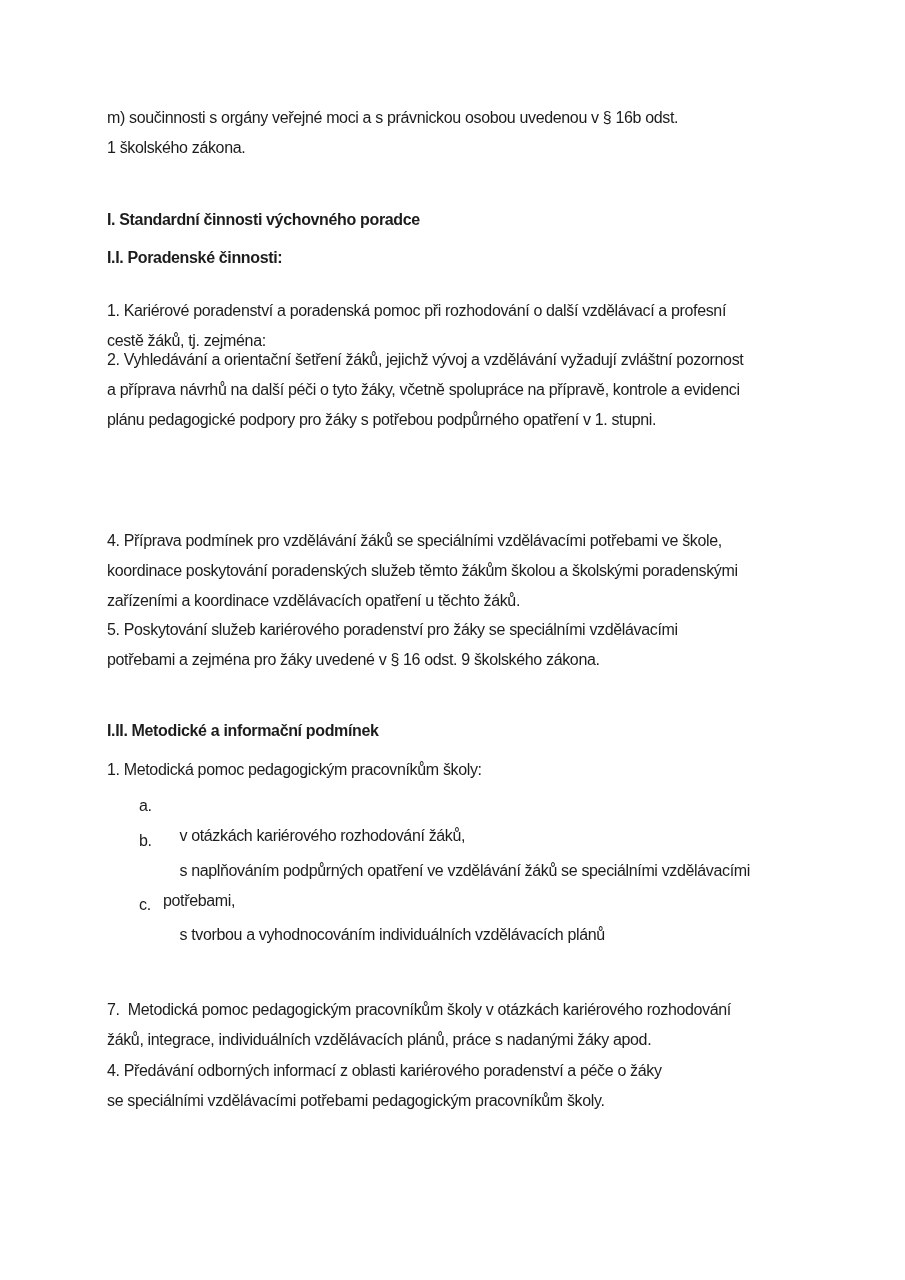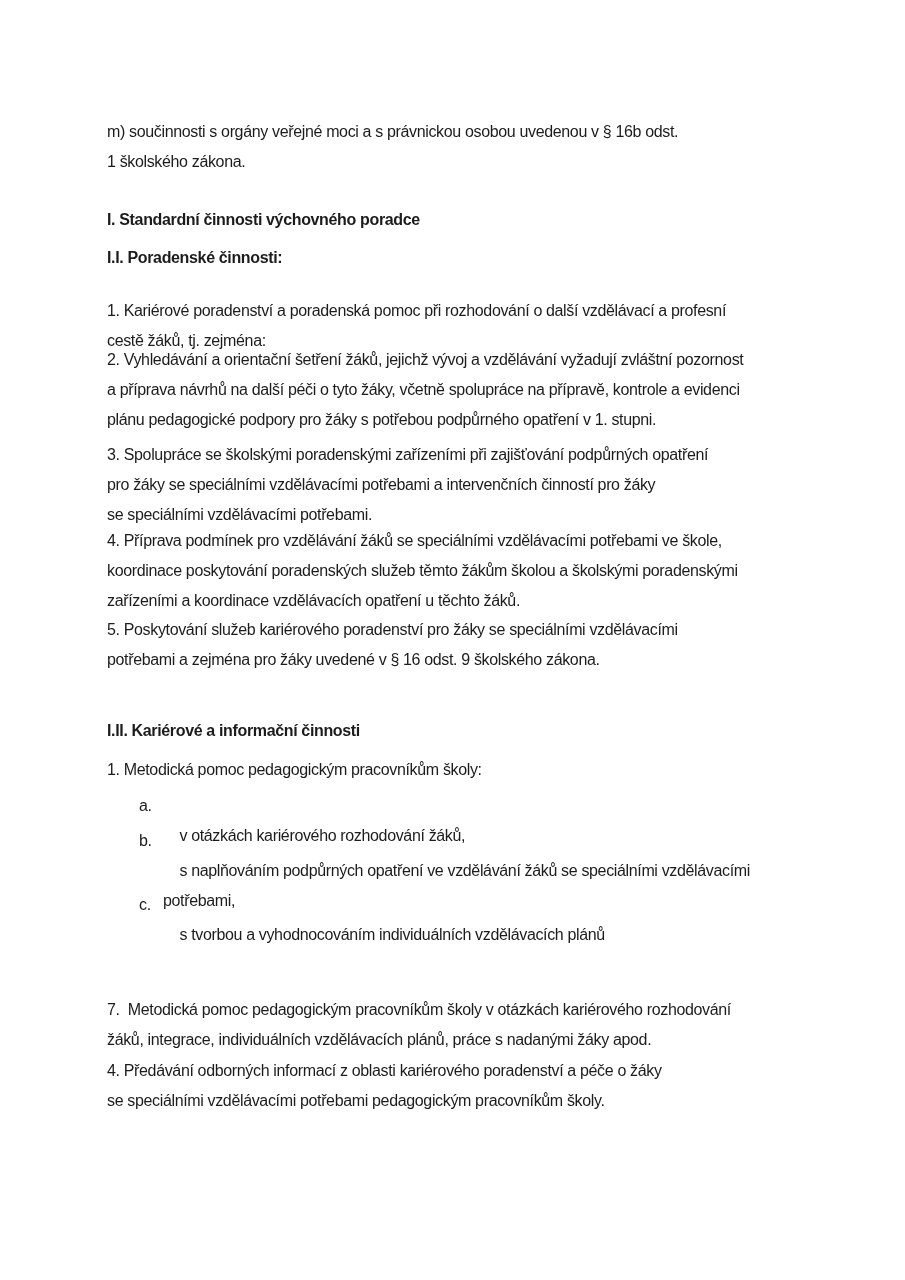--- a/index.html
+++ b/index.html
@@ -36,46 +36,43 @@
     position: absolute;
     left: -24px;
     top: 0;
   }
 </style>
 </head>
 <body>
 
 <div class="page">
 
-  <div class="blk" style="top:117px">m) součinnosti s orgány veřejné moci a s právnickou osobou uvedenou v § 16b odst.
+  <div class="blk" style="top:103px">m) součinnosti s orgány veřejné moci a s právnickou osobou uvedenou v § 16b odst.
 1 školského zákona.</div>
 
   <div class="blk bold" style="top:243px">I.I. Poradenské činnosti:</div>
 
   <div class="blk bold" style="top:205px">I. Standardní činnosti výchovného poradce</div>
 
   <div class="blk" style="top:296px">1. Kariérové poradenství a poradenská pomoc při rozhodování o další vzdělávací a profesní
 cestě žáků, tj. zejména:</div>
 
   <div class="blk" style="top:345px">2. Vyhledávání a orientační šetření žáků, jejichž vývoj a vzdělávání vyžadují zvláštní pozornost
 a příprava návrhů na další péči o tyto žáky, včetně spolupráce na přípravě, kontrole a evidenci
 plánu pedagogické podpory pro žáky s potřebou podpůrného opatření v 1. stupni.</div>
 
-  <div class="blk" style="top:440px">3. Spolupráce se školskými poradenskými zařízeními při zajišťování podpůrných opatření
-pro žáky se speciálními vzdělávacími potřebami a intervenčních činností pro žáky
-se speciálními vzdělávacími potřebami.</div>
 
   <div class="blk" style="top:526px">4. Příprava podmínek pro vzdělávání žáků se speciálními vzdělávacími potřebami ve škole,
 koordinace poskytování poradenských služeb těmto žákům školou a školskými poradenskými
 zařízeními a koordinace vzdělávacích opatření u těchto žáků.</div>
 
   <div class="blk" style="top:615px">5. Poskytování služeb kariérového poradenství pro žáky se speciálními vzdělávacími
 potřebami a zejména pro žáky uvedené v § 16 odst. 9 školského zákona.</div>
 
-  <div class="blk bold" style="top:716px">I.II. Kariérové a informační činnosti</div>
+  <div class="blk bold" style="top:716px">I.II. Metodické a informační podmínek</div>
 
   <div class="blk" style="top:755px">1. Metodická pomoc pedagogickým pracovníkům školy:</div>
 
   <div class="blk li" style="top:791px">
     <span class="marker">a.</span><span>v otázkách kariérového rozhodování žáků,</span>
   </div>
 
   <div class="blk li" style="top:826px">
     <span class="marker">b.</span><span>s naplňováním podpůrných opatření ve vzdělávání žáků se speciálními vzdělávacími
 potřebami,</span>

